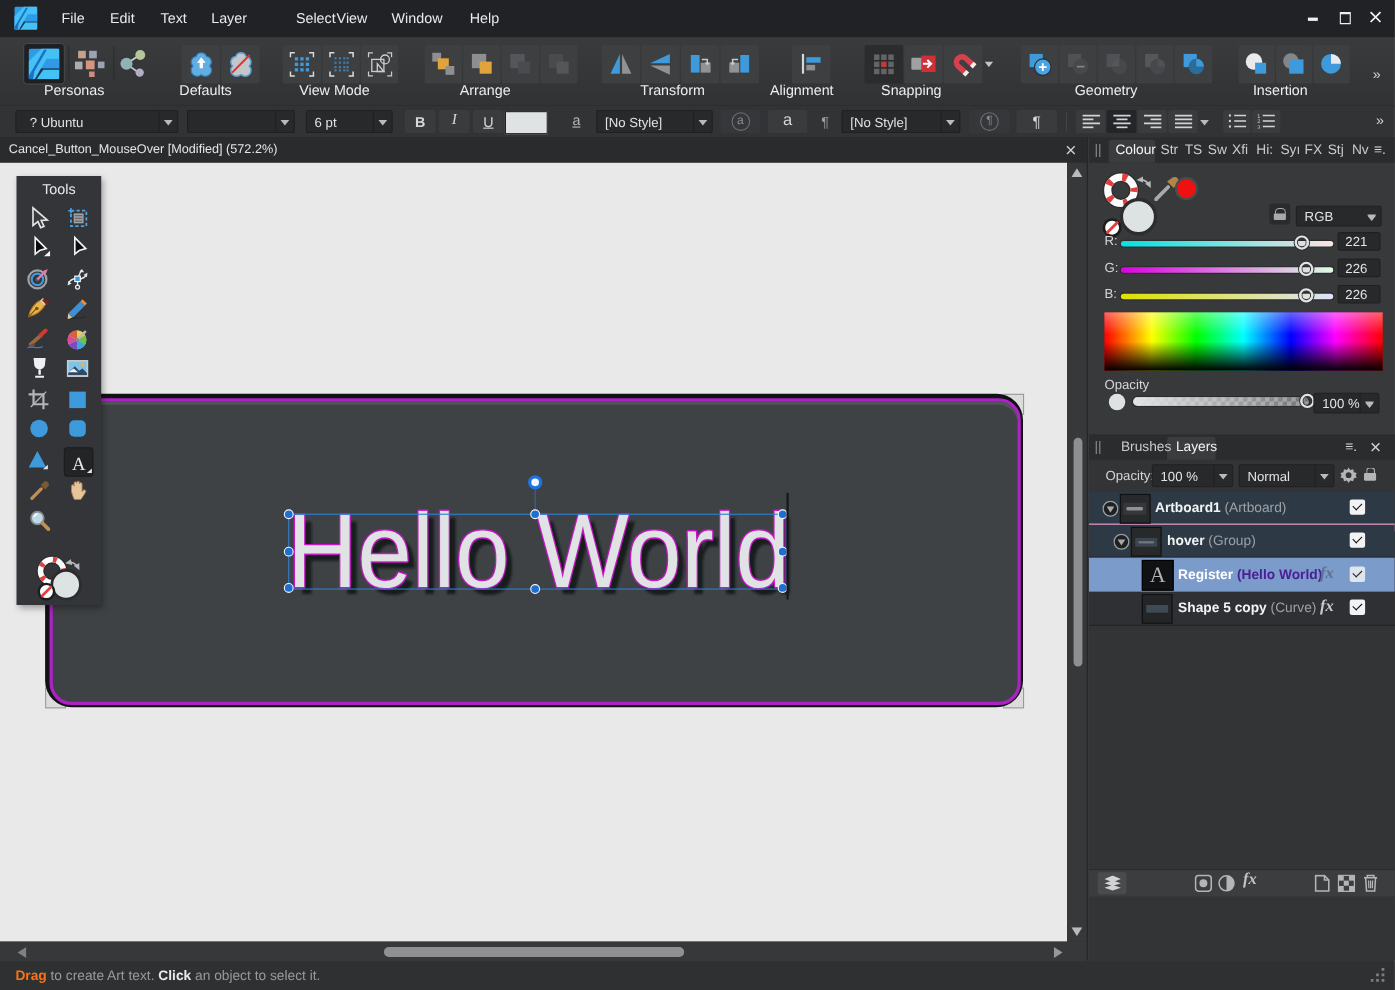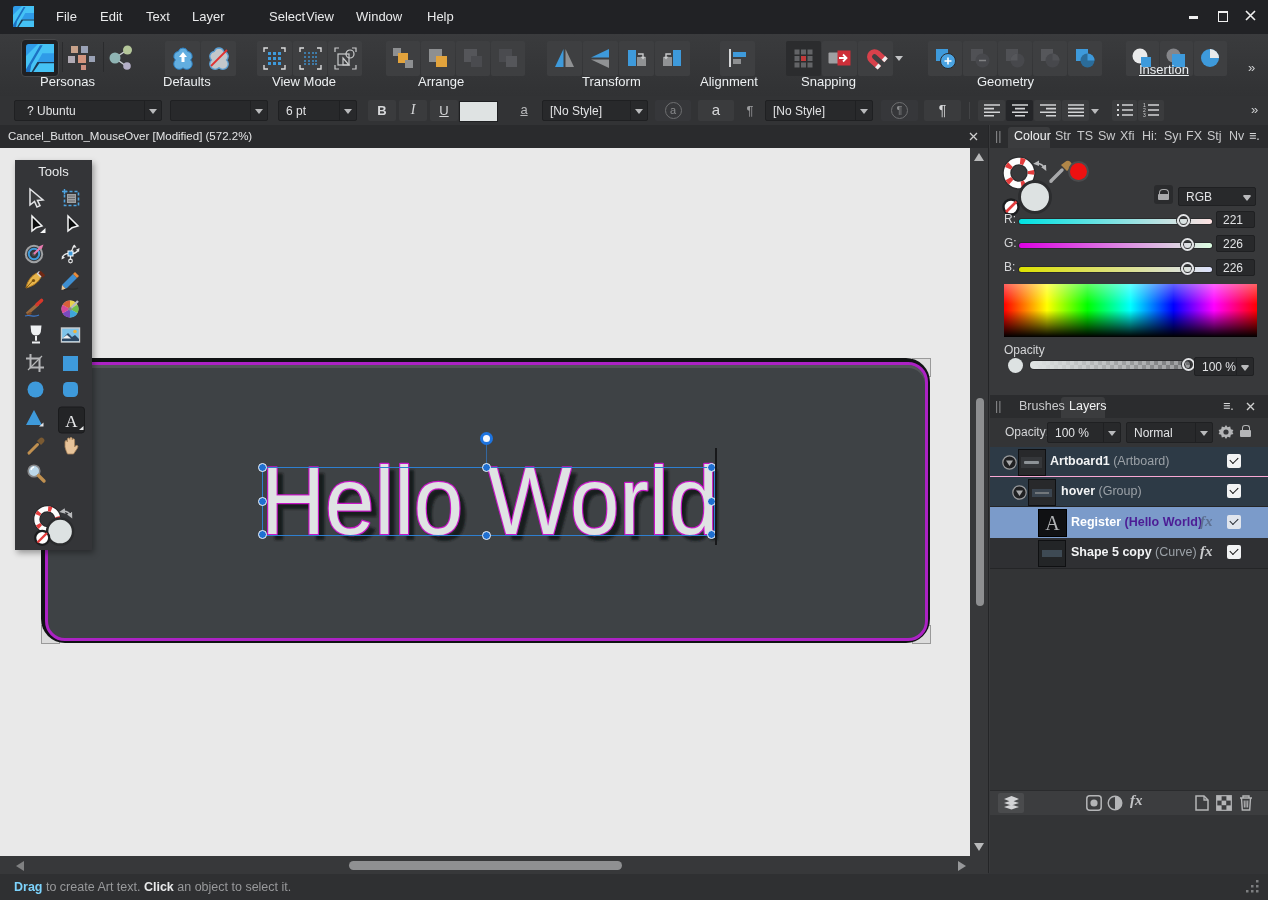--- a/index.html
+++ b/index.html
@@ -261,21 +261,21 @@
   </svg>
   <svg class="abs" style="left:1165px;top:13px;" width="22" height="22" viewBox="0 0 22 22">
     <circle cx="8.5" cy="8.5" r="7" fill="#85868a"></circle>
     <rect x="7" y="7" width="13" height="13" fill="#3e9adb"></rect>
   </svg>
   <svg class="abs" style="left:1199px;top:13px;" width="22" height="22" viewBox="0 0 22 22">
     <circle cx="11" cy="11" r="9" fill="#3e9adb"></circle>
     <path d="M11 11 L11 2 A9 9 0 0 1 20 11 Z" fill="#e9eaeb"></path>
     <rect x="12.5" y="12.5" width="8" height="8" fill="#e9eaeb" opacity="0.0"></rect>
   </svg>
-  <div class="lbl abs" style="left:1139px;top:28px;width:75px;text-decoration:underline;">Insertion</div>
+  <div class="lbl abs" style="left:1139px;top:40px;width:75px;">Insertion</div>
   <span class="abs" style="left:1248px;top:26px;color:#cfd0d2;font-size:13px;">»</span>
 </div>
 
 <div class="abs" id="ctxbar" style="left:0;top:96px;width:1268px;height:29px;background:#323335;border-bottom:1px solid #242527;">
   <style>
     .dd{position:absolute;top:4px;height:19px;background:#28292b;border:1px solid #1f2022;border-radius:2px;color:#e2e3e5;font-size:12px;}
     .dd span{position:absolute;left:7px;top:3px;}
     .dd .ar{position:absolute;right:0;top:0;width:16px;height:19px;border-left:1px solid #1f2022;}
     .dd .ar:after{content:"";position:absolute;left:4px;top:8px;border:4px solid transparent;border-top:5px solid #b9babc;}
     .cbtn{position:absolute;top:4px;height:21px;background:#3a3b3d;border-radius:2px;color:#d7d8da;text-align:center;}
@@ -801,15 +801,15 @@
       <g fill="#7d7e80">
         <rect x="10" y="0" width="2.5" height="2.5"></rect>
         <rect x="5" y="5" width="2.5" height="2.5"></rect>
         <rect x="10" y="5" width="2.5" height="2.5"></rect>
         <rect x="0" y="10" width="2.5" height="2.5"></rect>
         <rect x="5" y="10" width="2.5" height="2.5"></rect>
         <rect x="10" y="10" width="2.5" height="2.5"></rect>
       </g>
     </svg>
   <div class="abs" style="left:14px;top:6px;font-size:12.5px;color:#98999b;">
-    <b style="color:#7dd3fc;">Drag</b> to create Art text. <b style="color:#e9eaeb;">Click</b> an object to select it.
+    <b style="color:#f97316;">Drag</b> to create Art text. <b style="color:#e9eaeb;">Click</b> an object to select it.
   </div>
 </div>
 
 </body></html>

